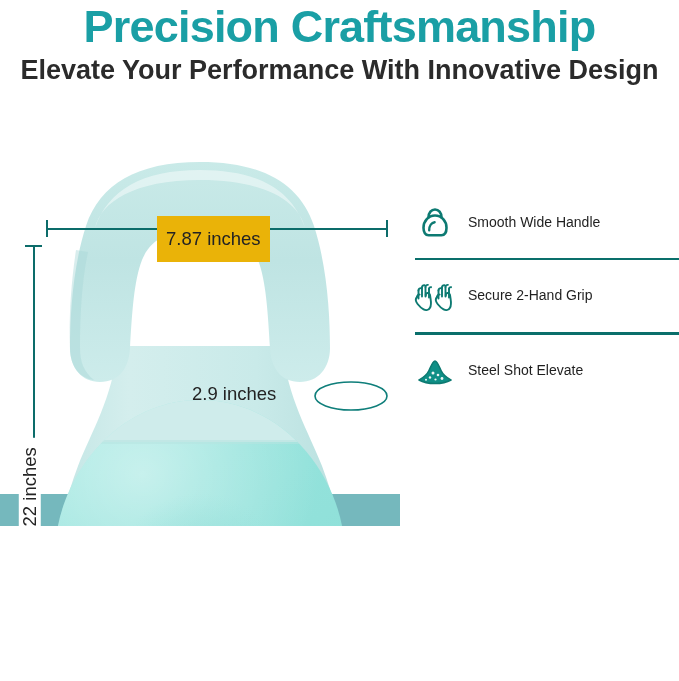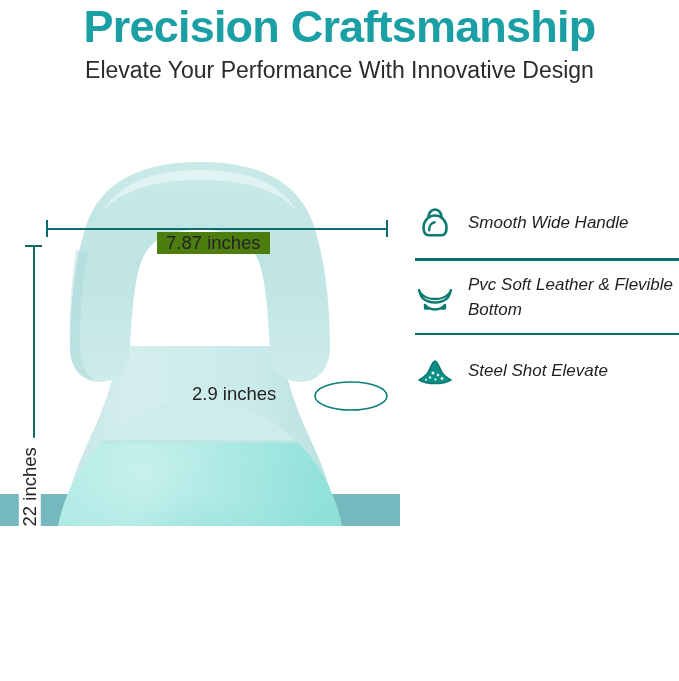--- a/index.html
+++ b/index.html
@@ -40,22 +40,22 @@
     letter-spacing: -0.8px;
     color: #1a9fa5;
     line-height: 50px;
     white-space: nowrap;
   }
   #subtitle {
     position: absolute;
     left: 0;
     top: 57px;
     width: 679px;
-    font-size: 23px;
-    font-weight: normal;
+    font-size: 27px;
+    font-weight: bold;
     color: #2b2b2b;
     line-height: 26px;
     white-space: nowrap;
   }
 
   
   #stage {
     position: absolute;
     left: 0;
     top: 100px;
@@ -114,23 +114,23 @@
   }
   .dim-label {
     position: absolute;
     font-size: 18.5px;
     color: #232323;
     white-space: nowrap;
     line-height: 22px;
   }
   #width-label {
     left: 157px;
-    top: 132px;
-    background: #4d7c0f;
-    padding: 0 9px;
+    top: 116px;
+    background: #eab308;
+    padding: 12px 9px;
   }
   #height-label {
     left: -31px;
     top: 388px;
     transform: rotate(-90deg);
     transform-origin: center center;
     background: #ffffff;
     padding: 0 9px;
   }
   #girth-label {
@@ -178,24 +178,23 @@
     flex: 0 0 auto;
     width: 46px;
     height: 46px;
     margin-right: 10px;
     display: flex;
     align-items: center;
     justify-content: center;
   }
   .feature-label {
     flex: 1 1 auto;
-    font-size: 17px;
+    font-size: 14px;
     color: #1f1f1f;
     line-height: 25px;
-    font-style: italic;
   }
   .feature-sep {
     height: 1.5px;
     background: #0a6f6b;
     margin: 0 0 0 3px;
     width: 264px;
   }
 </style>
 </head>
 <body>
@@ -317,37 +316,48 @@
           <path d="M20,13.5 C26.6,13.5 31.5,19.3 31.5,25.8 C31.5,30.4 29.6,33.2 26.4,33.2
                    L13.6,33.2 C10.4,33.2 8.5,30.4 8.5,25.8 C8.5,19.3 13.4,13.5 20,13.5 Z" fill="none" stroke="#0d7a72" stroke-width="2.6" stroke-linejoin="round"></path>
           <path d="M14.2,28.2 C14.2,23.6 16.6,20.6 19.6,20.2" fill="none" stroke="#0d7a72" stroke-width="2.4" stroke-linecap="round"></path>
         </svg>
       </span>
       <span class="feature-label">Smooth Wide Handle</span>
     </div>
 
     <div class="feature-sep"></div>
 
-
-    <div class="feature-sep"></div>
-
     <div class="feature">
       <span class="feature-icon">
         <svg viewBox="0 0 44 40" width="44" height="40">
-          <g fill="none" stroke="#0d7a72" stroke-width="2.3" stroke-linejoin="round" stroke-linecap="round">
-            <path d="M6,13 C6,13 8.5,22 22,22 C35.5,22 38,13 38,13
-                     C38,13 36.5,19.5 34,21.5 C30.5,24.3 26.5,25.5 22,25.5
-                     C17.5,25.5 13.5,24.3 10,21.5 C7.5,19.5 6,13 6,13 Z"></path>
-            <path d="M12,28 C12,28 16,32.5 22,32.5 C28,32.5 32,28 32,28"></path>
-            <path d="M12,28 L12,31.5 L15.5,31.5 M32,28 L32,31.5 L28.5,31.5"></path>
+          <g fill="none" stroke="#0d7a72" stroke-width="1.9" stroke-linecap="round" stroke-linejoin="round">
+
+            <path d="M5.5,22.5 L5.5,14.5 M9,20.5 L9,11.5 M12.5,20.5 L12.5,11 M16,21.5 L16,13"></path>
+            <path d="M4,21 C2.4,22.6 2.6,25.4 4.6,28 C6.4,30.3 8.6,32.3 10.6,33.4
+                     C13,34.7 15.8,34 17,31.8 C18.2,29.5 18.2,26.6 17.6,22.8
+                     L17,19 C16.8,17.6 15.6,16.8 14.4,17 C13.2,17.2 12.6,18.4 12.8,19.6"></path>
+            <path d="M4,21 C4,19.4 5.2,18.4 6.6,18.6"></path>
+            <path d="M5.5,14.5 C5.5,13 6.6,12 8,12.1 M9,11.5 C9,10 10.1,9 11.4,9.2
+                     M12.5,11 C12.5,9.6 13.6,8.7 14.9,8.9 M16,13 C16,11.8 17,11 18.1,11.2"></path>
+
+            <path d="M25.5,22.5 L25.5,14.5 M29,20.5 L29,11.5 M32.5,20.5 L32.5,11 M36,21.5 L36,13"></path>
+            <path d="M24,21 C22.4,22.6 22.6,25.4 24.6,28 C26.4,30.3 28.6,32.3 30.6,33.4
+                     C33,34.7 35.8,34 37,31.8 C38.2,29.5 38.2,26.6 37.6,22.8
+                     L37,19 C36.8,17.6 35.6,16.8 34.4,17 C33.2,17.2 32.6,18.4 32.8,19.6"></path>
+            <path d="M24,21 C24,19.4 25.2,18.4 26.6,18.6"></path>
+            <path d="M25.5,14.5 C25.5,13 26.6,12 28,12.1 M29,11.5 C29,10 30.1,9 31.4,9.2
+                     M32.5,11 C32.5,9.6 33.6,8.7 34.9,8.9 M36,13 C36,11.8 37,11 38.1,11.2"></path>
           </g>
         </svg>
       </span>
-      <span class="feature-label">Pvc Soft Leather &amp; Flevible Bottom</span>
+      <span class="feature-label">Secure 2-Hand Grip</span>
     </div>
+
+    <div class="feature-sep"></div>
+
 
     <div class="feature-sep"></div>
 
     <div class="feature">
       <span class="feature-icon">
         <svg viewBox="0 0 44 40" width="44" height="40">
           <path d="M22,10 C24,10 25,13 28,19.5 C30.5,25 36,27.8 38,29
                    C34,31.3 28.5,32.5 22,32.5 C15.5,32.5 10,31.3 6,29
                    C8,27.8 13.5,25 16,19.5 C19,13 20,10 22,10 Z" fill="#0e8f86" stroke="#0d7a72" stroke-width="1.6" stroke-linejoin="round"></path>
           <g fill="#ffffff" opacity="0.92">

